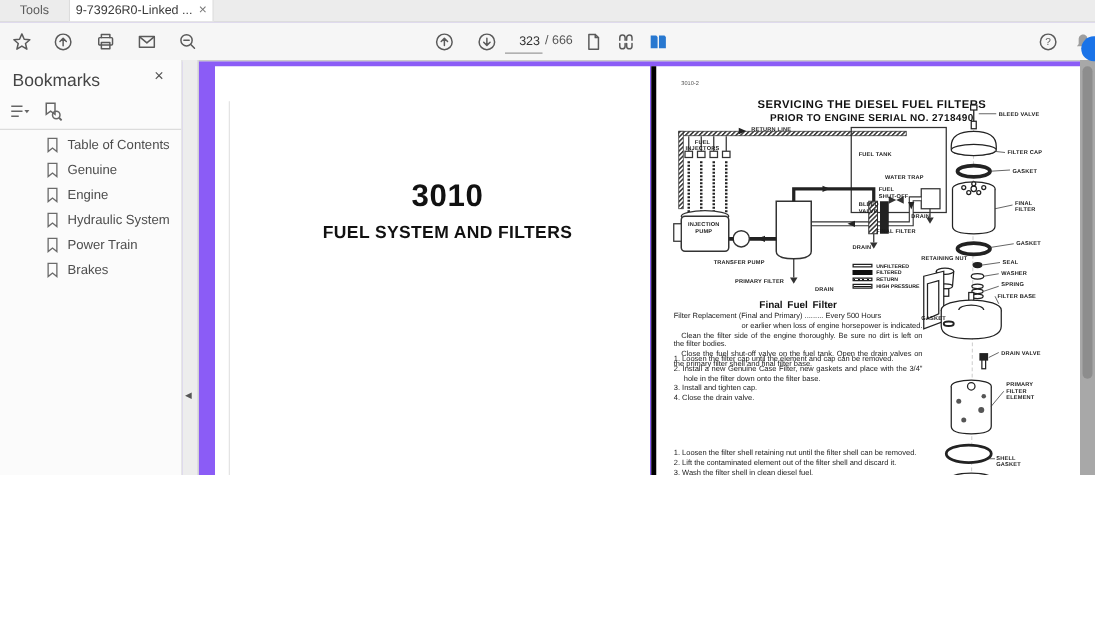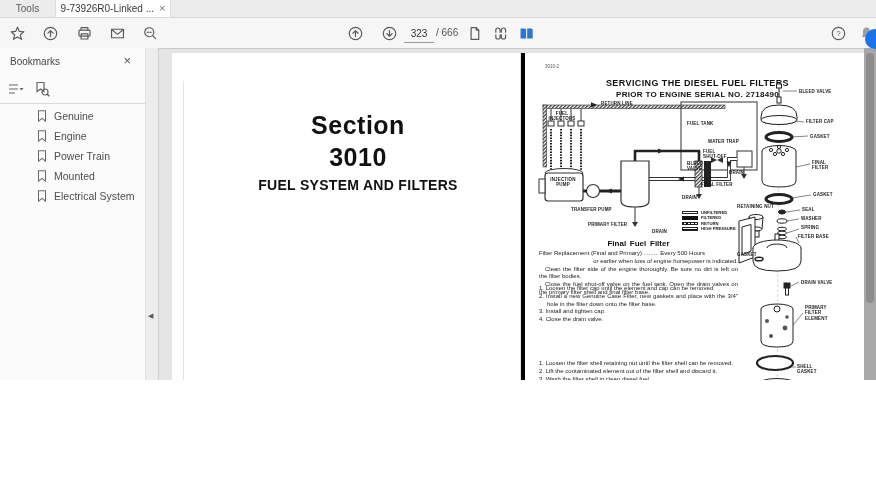--- a/index.html
+++ b/index.html
@@ -1,36 +1,36 @@
 <!DOCTYPE html>
 <html><head>
 <meta charset="utf-8">
 <style>
   html,body{margin:0;padding:0}
-  .app{position:relative;width:876px;height:380px;overflow:hidden;background:#e5e5e5;
+  .app{position:relative;width:876px;height:380px;overflow:hidden;background:#8b5cf6;
        font-family:"Liberation Sans",sans-serif;-webkit-font-smoothing:antialiased}
 
   
   .tabbar{position:absolute;top:0;left:0;right:0;height:17px;background:#ececec;border-bottom:1px solid #d8d8d8}
   .tab{position:absolute;top:0;height:17px;display:flex;align-items:center;justify-content:center;font-size:10px;color:#5a5a5a;cursor:default}
   .tab-tools{left:0;width:55px}
   .tab-doc{left:55px;width:114px;background:#fff;border-left:1px solid #dcdcdc;border-right:1px solid #dcdcdc;color:#3a3a3a}
   .tabclose{margin-left:5px;font-size:11px;color:#777;line-height:1}
 
   
   .toolbar{position:absolute;top:18px;left:0;right:0;height:30px;background:#f6f6f6;border-bottom:1px solid #c9c9c9}
   .tbtn{position:absolute;top:4px;width:22px;height:22px;display:flex;align-items:center;justify-content:center}
   .tbtn svg{width:17px;height:17px;stroke:#5a5a5a;fill:none;stroke-width:1.4;stroke-linecap:round;stroke-linejoin:round}
-  .pageinput{position:absolute;left:404px;top:6px;width:26px;height:16px;border:none;border-bottom:1px solid #9a9a9a;background:transparent;font-size:10px;text-align:center;color:#333;font-family:"Liberation Sans",sans-serif}
+  .pageinput{position:absolute;left:404px;top:6px;width:26px;height:16px;border:none;border-bottom:1px solid #9a9a9a;background:transparent;font-size:10px;text-align:right;color:#333;font-family:"Liberation Sans",sans-serif}
   .pagetotal{position:absolute;left:436px;top:9px;font-size:10px;color:#555}
   .fab{position:absolute;top:29px;right:-9px;width:20px;height:20px;border-radius:50%;background:#1a73e8;z-index:6}
 
   
   .sidebar{position:absolute;top:48px;left:0;width:145px;bottom:0;background:#fbfbfb;border-right:1px solid #e0e0e0}
-  .bm-header{position:absolute;top:8px;left:10px;font-size:10px;color:#454545}
+  .bm-header{position:absolute;top:8px;left:10px;font-size:14px;color:#454545}
   .bm-close{position:absolute;top:6px;right:14px;font-size:13px;color:#555;line-height:1}
   .bm-tool{position:absolute;top:31px;width:24px;height:20px;display:flex;align-items:center;justify-content:center}
   .bm-tool svg{stroke:#666;fill:none;stroke-width:1.2}
   .bm-sep{position:absolute;top:55px;left:0;right:0;height:1px;background:#dcdcdc}
   .bm-list{position:absolute;top:58px;left:0;right:0}
   .bm-item{position:relative;height:20px;display:flex;align-items:center;padding-left:54px;font-size:10.5px;color:#4d4d4d;cursor:default}
   .bm-item .hl{display:none}
   .bm-item.selected .hl{display:block;position:absolute;left:24px;right:4px;top:0;bottom:0;background:#dedede}
   .bmicon{position:absolute;left:35px;top:3px;width:14px;height:14px;z-index:1}
   .bmicon path{fill:none;stroke:#6b6b6b;stroke-width:1.2}
@@ -187,56 +187,61 @@
           <path d="M13.2 13.2 15.3 15.3" stroke-width="1.6"></path>
         </svg>
       </div>
     <div class="bm-sep"></div>
 
     <div class="bm-list">
       <div class="bm-item">
         <svg class="bmicon" viewBox="0 0 16 16">
             <path d="M4 2h8v12l-4-3.2L4 14Z"></path>
           </svg>
+        <span class="bmlabel">Table of Contents</span>
+        </div>
+      <div class="bm-item">
+        <svg class="bmicon" viewBox="0 0 16 16">
+            <path d="M4 2h8v12l-4-3.2L4 14Z"></path>
+          </svg>
         <span class="bmlabel">Genuine</span>
         </div>
       <div class="bm-item">
         <svg class="bmicon" viewBox="0 0 16 16">
             <path d="M4 2h8v12l-4-3.2L4 14Z"></path>
           </svg>
         <span class="bmlabel">Engine</span>
         </div>
       <div class="bm-item">
         <svg class="bmicon" viewBox="0 0 16 16">
             <path d="M4 2h8v12l-4-3.2L4 14Z"></path>
           </svg>
+        <span class="bmlabel">Hydraulic System</span>
+        </div>
+      <div class="bm-item">
+        <svg class="bmicon" viewBox="0 0 16 16">
+            <path d="M4 2h8v12l-4-3.2L4 14Z"></path>
+          </svg>
         <span class="bmlabel">Power Train</span>
         </div>
       <div class="bm-item">
         <svg class="bmicon" viewBox="0 0 16 16">
             <path d="M4 2h8v12l-4-3.2L4 14Z"></path>
           </svg>
-        <span class="bmlabel">Mounted</span>
-        </div>
-      <div class="bm-item">
-        <svg class="bmicon" viewBox="0 0 16 16">
-            <path d="M4 2h8v12l-4-3.2L4 14Z"></path>
-          </svg>
-        <span class="bmlabel">Electrical System</span>
+        <span class="bmlabel">Brakes</span>
         </div>
     </div>
   </div>
 
   <div class="collapse-strip">
     <span class="collapse-arrow">◀</span>
   </div>
 
   <div class="page page-left">
     <div class="scanline"></div>
-    <div class="lp-center lp-sec" style="top:58px">Section</div>
     <div class="lp-center lp-sec" style="top:90px">3010</div>
     <div class="lp-center lp-sub" style="top:124px">FUEL SYSTEM AND FILTERS</div>
     <span class="tiny" style="left:46px;top:393px;font-size:11px;font-weight:bold;color:#555">CASE CORPORATION</span>
     <span class="tiny" style="left:185px;top:394px;font-size:10px;color:#777">Rac. 9-79795</span>
     <span class="tiny" style="left:286px;top:394px;font-size:9px;color:#aaa">PRINTED IN U.S.A.</span>
   </div>
 
   <div class="page page-right">
     <span class="tiny rp-corner">3010-2</span>
     <div class="rp-h rp-h1">SERVICING THE DIESEL FUEL FILTERS</div>

